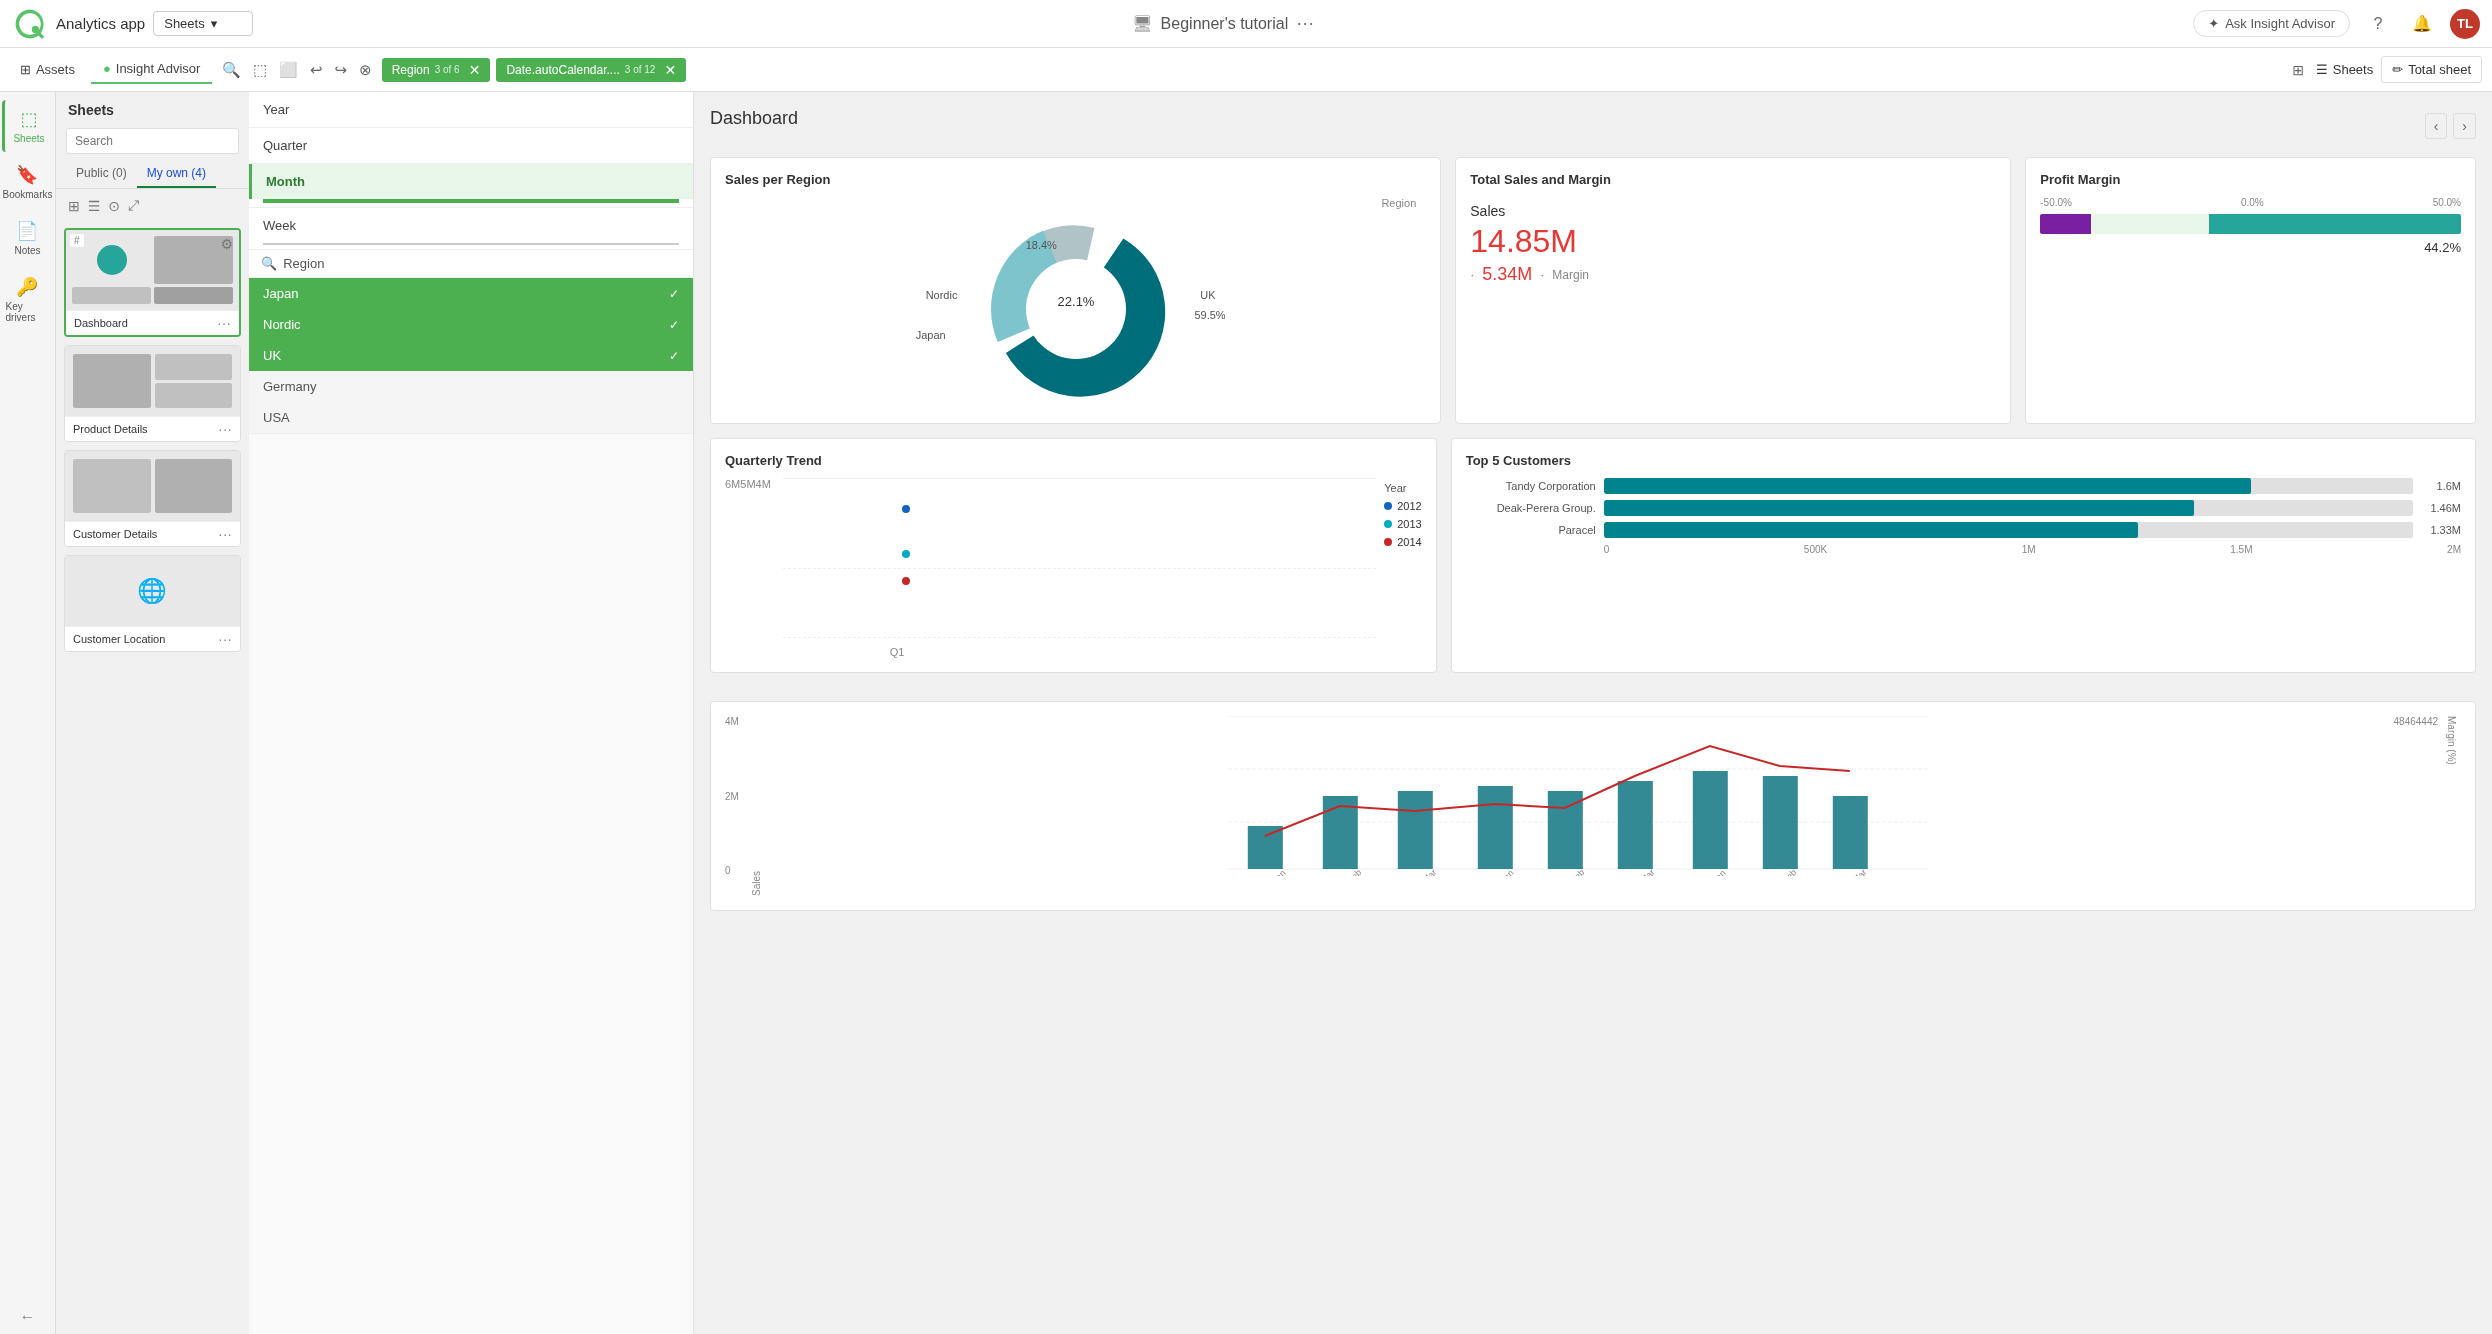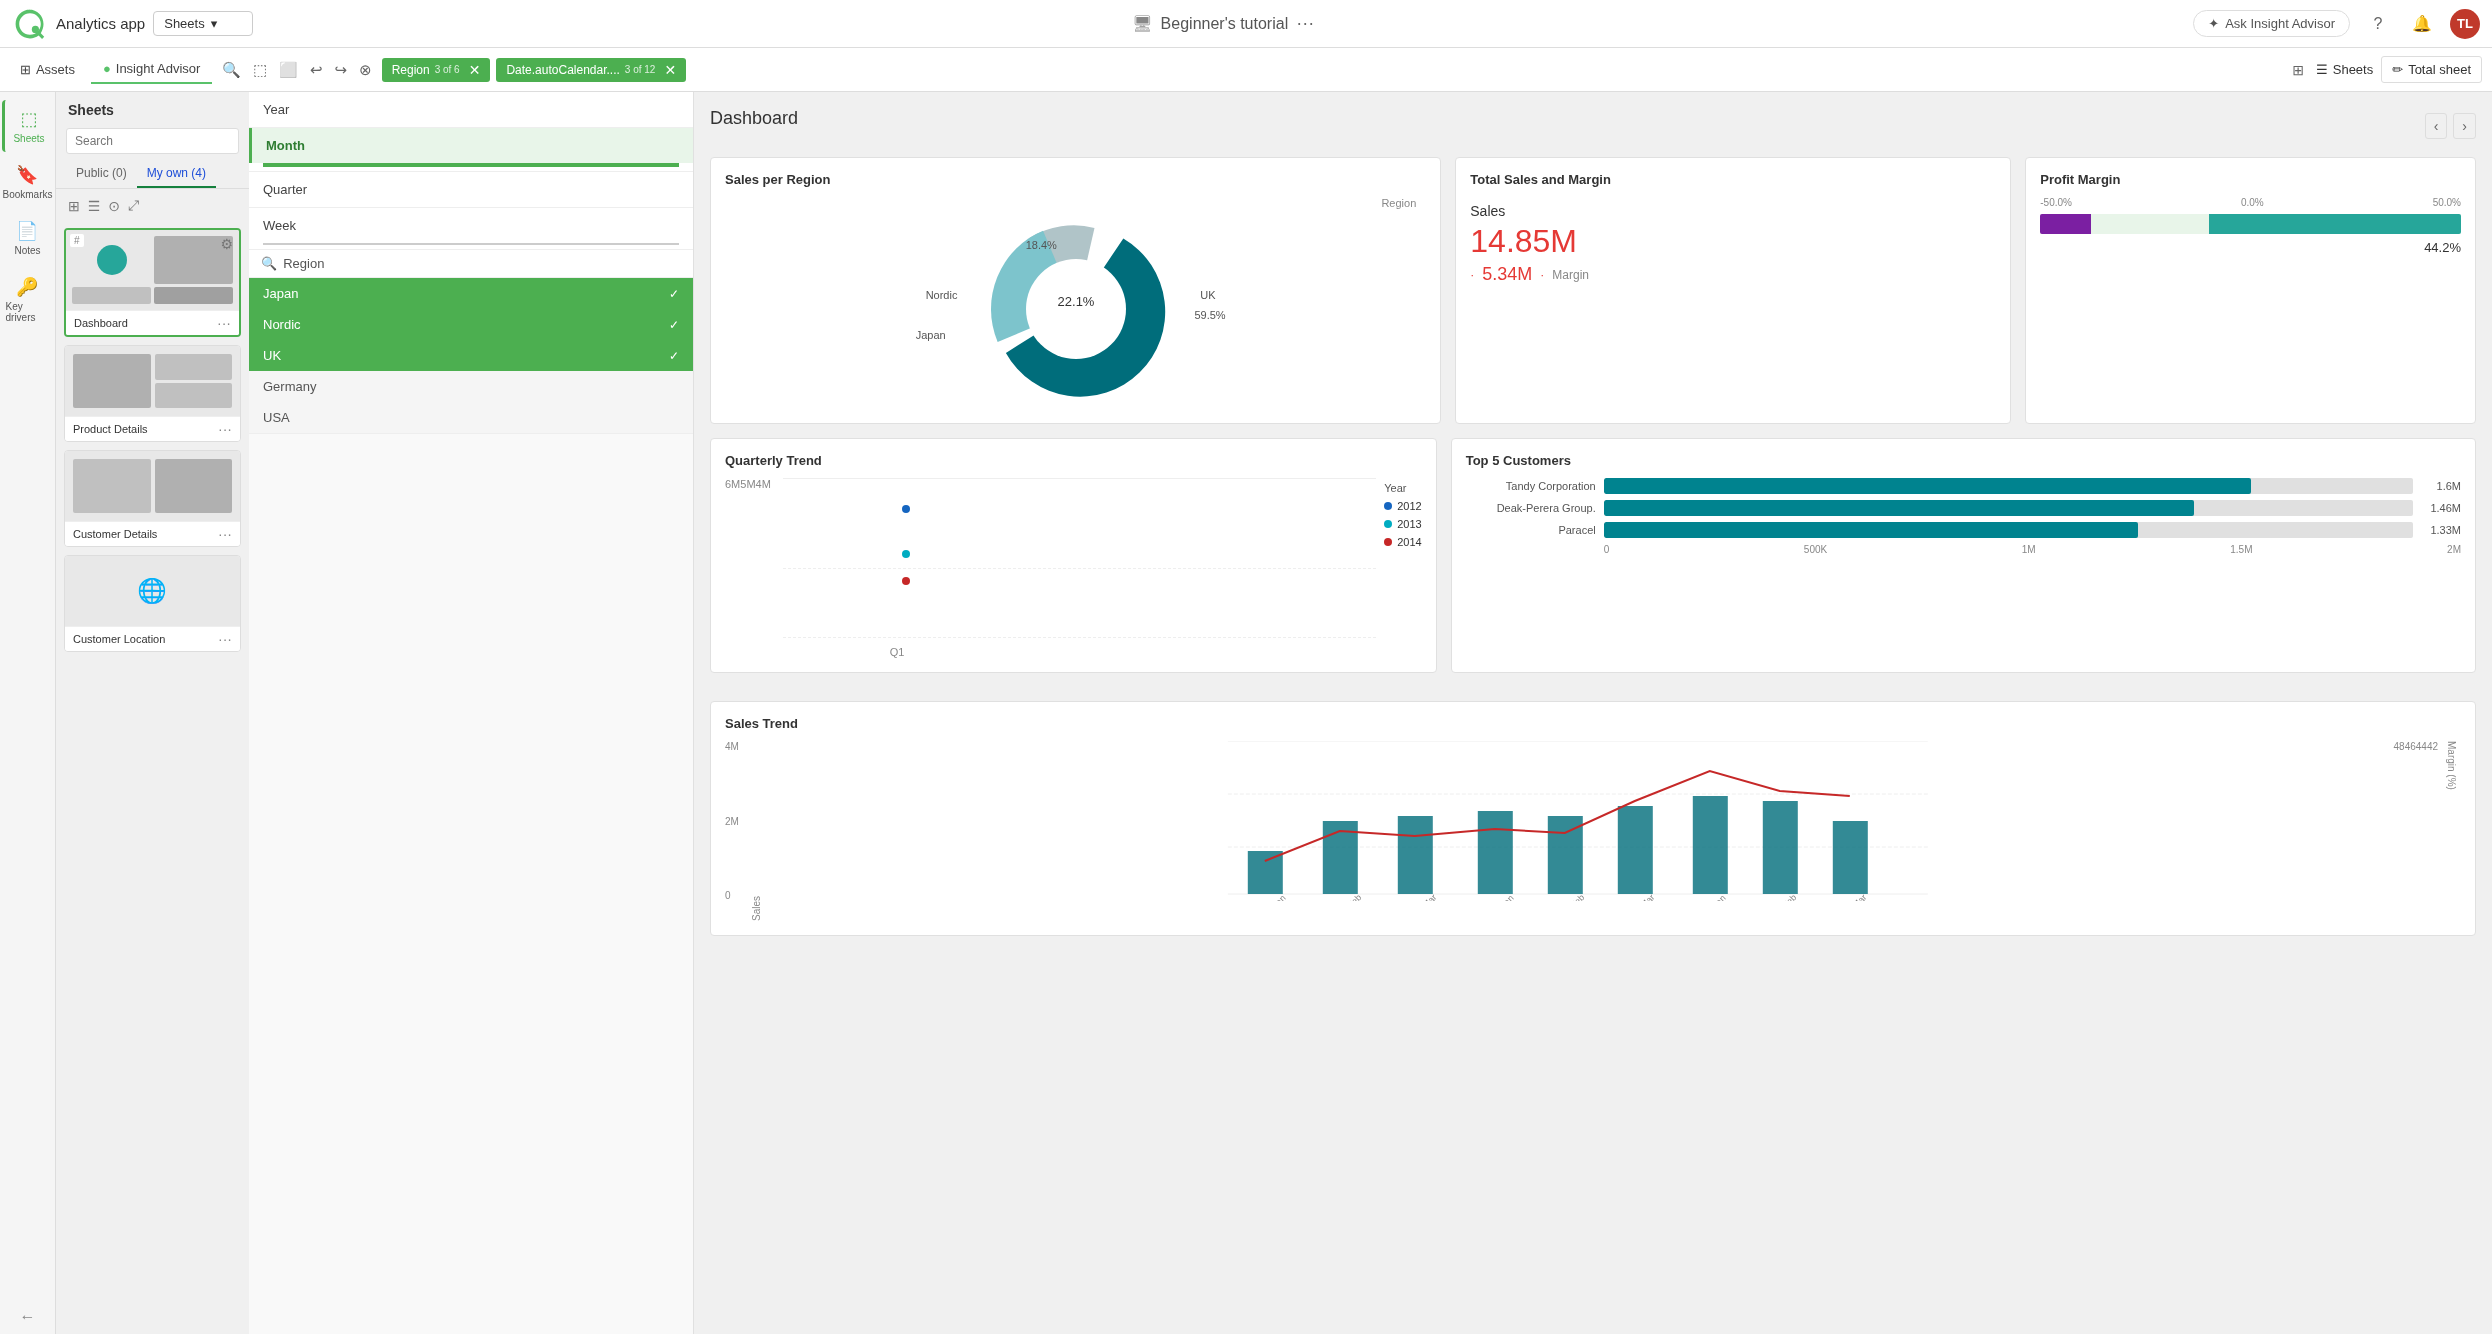--- a/index.html
+++ b/index.html
@@ -298,25 +298,25 @@
     </div>
   </div>
 
   <div class="left-panel">
 
     <div class="filter-list">
       <div class="filter-item">
         <div class="filter-item-header">Year</div>
       </div>
       <div class="filter-item">
+        <div class="filter-item-header">Quarter</div>
+      </div>
+      <div class="filter-item">
         <div class="filter-item-header active">Month</div>
         <div style="height:4px; background:#4caf50; margin: 0 14px 4px;"></div>
-      </div>
-      <div class="filter-item">
-        <div class="filter-item-header">Quarter</div>
       </div>
       <div class="filter-item">
         <div class="filter-item-header">Week</div>
         <div style="height:2px; background:#ccc; margin: 0 14px 4px;"></div>
       </div>
 
       <div class="filter-item">
         <div class="filter-search-box">
           <span>🔍</span>
           <span style="font-size:13px; color:#555;">Region</span>
@@ -487,21 +487,20 @@
             <span>1M</span>
             <span>1.5M</span>
             <span>2M</span>
           </div>
         </div>
       </div>
     </div>
 
     <div class="bottom-cards">
       <div class="sales-trend-card">
-        <div class="chart-title">Sales Trend</div>
         <div style="display:flex; gap:8px; height:180px; position:relative;">
 
           <div style="display:flex; flex-direction:column; justify-content:space-between; font-size:10px; color:#888; padding-bottom:20px;">
             <span>4M</span>
             <span>2M</span>
             <span>0</span>
           </div>
           <div style="position:relative; display:flex; align-items:flex-end; padding-bottom:10px; padding-right:4px; writing-mode:vertical-rl; transform:rotate(180deg); font-size:10px; color:#888;">
             <span>Sales</span>
           </div>

